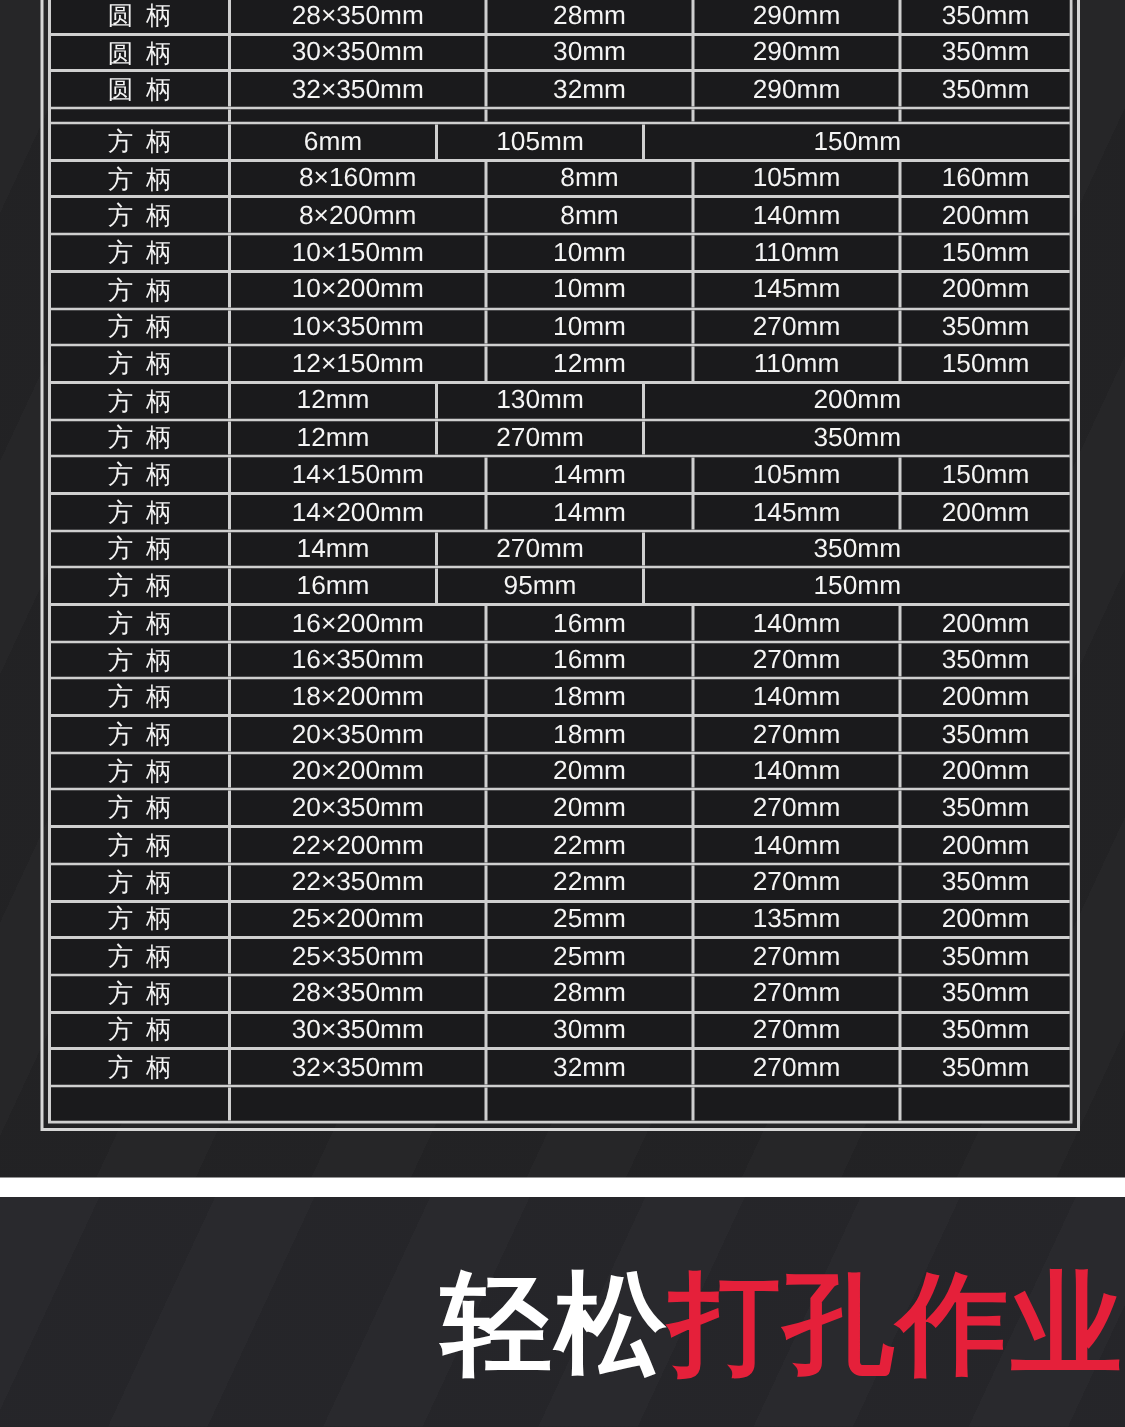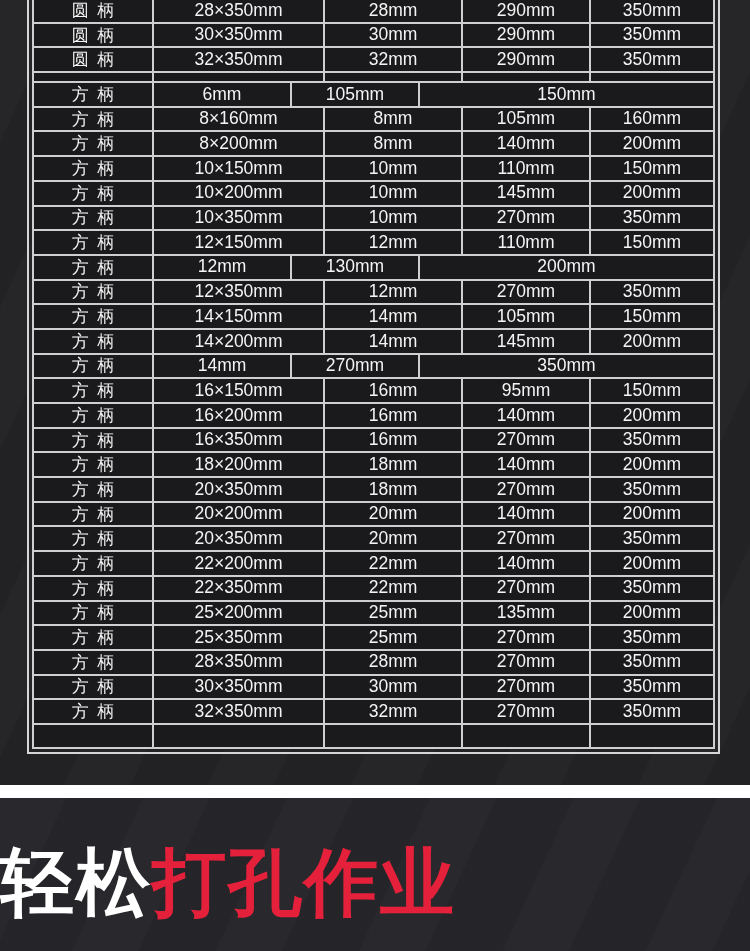--- a/index.html
+++ b/index.html
@@ -64,21 +64,21 @@
     font-size: 17.5px;
     line-height: 1;
     white-space: nowrap;
     overflow: hidden;
   }
   .tcell + .tcell { border-left: 2px solid #cfcfcf; }
 
   .c0 { width: 118px; letter-spacing: 0.5em; text-indent: 0.5em; font-size: 17px; text-align: right; }
   .c1 { width: 171px; }
   .c2 { width: 138px; }
-  .c3 { width: 128px; }
+  .c3 { width: 138px; }
   .c4 { flex: 1; }
 
   
   .white-divider {
     position: absolute;
     top: 785px; left: 0;
     width: 750px;
     height: 13px;
     background: #ffffff;
   }
@@ -89,21 +89,21 @@
     top: 798px; left: 0;
     width: 750px;
     height: 153px;
     background:
       repeating-linear-gradient(115deg,
         rgba(255,255,255,0.015) 0px, rgba(255,255,255,0.015) 60px,
         rgba(0,0,0,0.02) 60px, rgba(0,0,0,0.02) 130px),
       #26262a;
     display: flex;
     align-items: center;
-    justify-content: flex-start;
+    justify-content: flex-end;
   }
   .banner-title {
     font-size: 74px;
     font-weight: 900;
     letter-spacing: 2px;
     line-height: 1;
     padding-top: 16px;
     white-space: nowrap;
   }
   .banner-title .part-white { color: #ffffff; }
@@ -192,21 +192,20 @@
           <div class="tcell c4">150mm</div>
         </div>
         <div class="trow">
           <div class="tcell c0">方柄</div>
           <div class="tcell c2">12mm</div>
           <div class="tcell c3">130mm</div>
           <div class="tcell c4">200mm</div>
         </div>
         <div class="trow">
           <div class="tcell c0">方柄</div>
-          <div class="tcell c1">12×350mm</div>
           <div class="tcell c2">12mm</div>
           <div class="tcell c3">270mm</div>
           <div class="tcell c4">350mm</div>
         </div>
         <div class="trow">
           <div class="tcell c0">方柄</div>
           <div class="tcell c1">14×150mm</div>
           <div class="tcell c2">14mm</div>
           <div class="tcell c3">105mm</div>
           <div class="tcell c4">150mm</div>
@@ -219,21 +218,20 @@
           <div class="tcell c4">200mm</div>
         </div>
         <div class="trow">
           <div class="tcell c0">方柄</div>
           <div class="tcell c2">14mm</div>
           <div class="tcell c3">270mm</div>
           <div class="tcell c4">350mm</div>
         </div>
         <div class="trow">
           <div class="tcell c0">方柄</div>
-          <div class="tcell c1">16×150mm</div>
           <div class="tcell c2">16mm</div>
           <div class="tcell c3">95mm</div>
           <div class="tcell c4">150mm</div>
         </div>
         <div class="trow">
           <div class="tcell c0">方柄</div>
           <div class="tcell c1">16×200mm</div>
           <div class="tcell c2">16mm</div>
           <div class="tcell c3">140mm</div>
           <div class="tcell c4">200mm</div>

